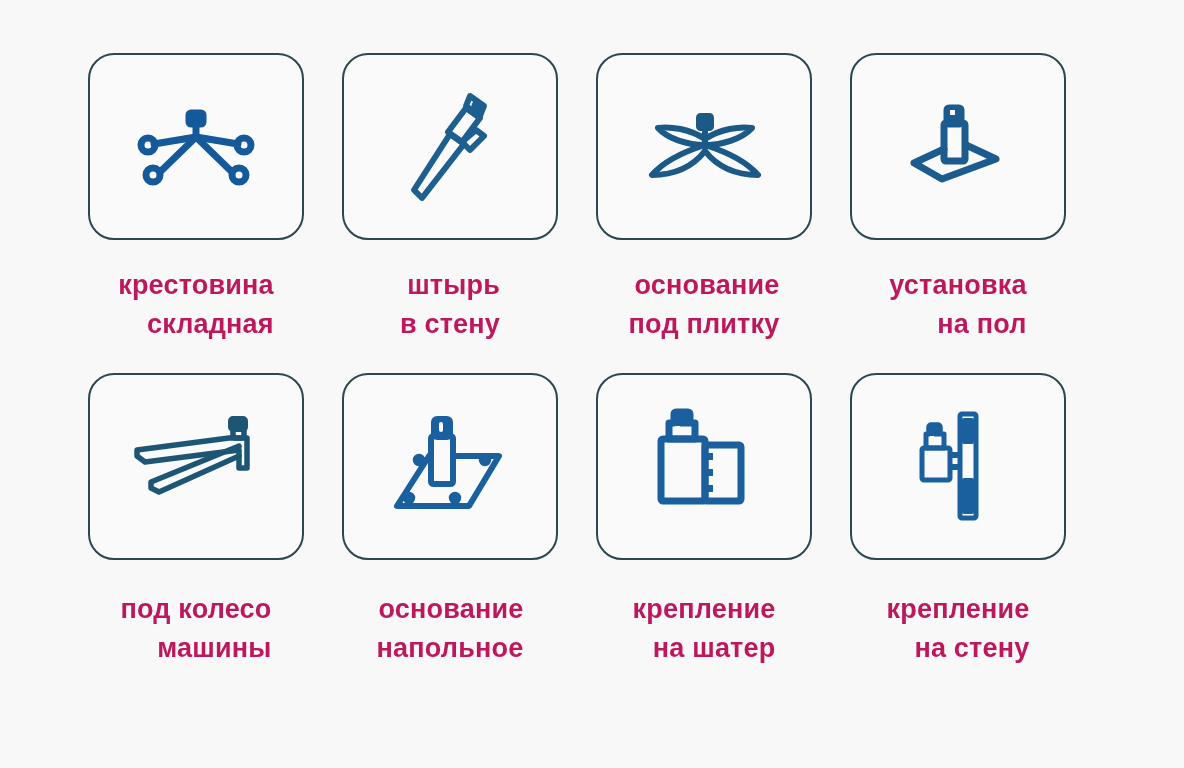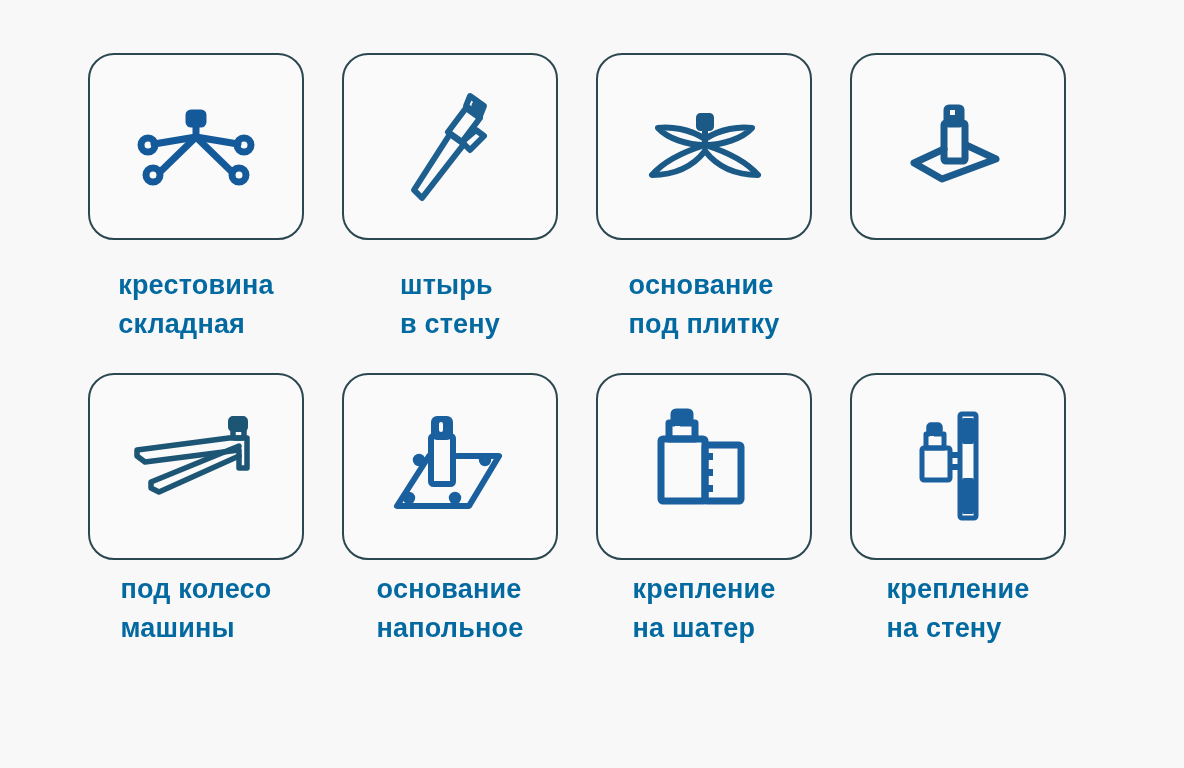--- a/index.html
+++ b/index.html
@@ -53,32 +53,32 @@
     height: 120px;
     display: flex;
     align-items: center;
     justify-content: center;
   }
   .icon-wrap svg {
     display: block;
   }
   .label {
     margin-top: 26px;
-    text-align: left;
-    color: #0369a1;
+    text-align: right;
+    color: #be185d;
     font-family: "Liberation Sans", sans-serif;
     font-weight: bold;
     font-size: 27px;
     line-height: 1.46;
     letter-spacing: 0.2px;
     white-space: pre-line;
   }
   
   .row2 .label {
-    margin-top: 10px;
+    margin-top: 30px;
   }
 </style>
 </head>
 <body>
 
 <div id="page">
 
   <div class="grid">
 
     <div class="cell">
@@ -139,20 +139,22 @@
       <div class="card">
         <div class="icon-wrap">
           <svg width="132" height="92" viewBox="0 0 132 92" fill="none" stroke="#1b5b8d" stroke-width="7" stroke-linecap="round" stroke-linejoin="round">
             <path d="M52 48 L22 62 L50 78 L104 58 L74 44"></path>
             <rect x="54" y="6" width="16" height="18" rx="3" fill="#1b5b8d" stroke="#1b5b8d" stroke-width="5"></rect>
             <rect x="58" cy="0" y="9" width="5" height="5" fill="#fbfafb" stroke="none"></rect>
             <rect x="52" y="22" width="21" height="38" rx="2"></rect>
           </svg>
         </div>
       </div>
+      <div class="label">установка
+на пол</div>
     </div>
 
     <div class="cell row2">
       <div class="card">
         <div class="icon-wrap">
           <svg width="134" height="108" viewBox="0 0 134 108" fill="none" stroke="#1d5674" stroke-width="5.5" stroke-linecap="round" stroke-linejoin="round">
             <path d="M100 26 L118 26 L118 56 L110 56 L110 38 L16 50 L8 44 L8 38 L100 26 Z"></path>
             <path d="M110 44 L30 80 L22 76 L22 70 L110 34"></path>
             <rect x="101" y="6" width="16" height="12" rx="3" fill="#1d5674" stroke="#1d5674" stroke-width="4"></rect>
             <rect x="104" y="14" width="11" height="12" rx="2"></rect>

